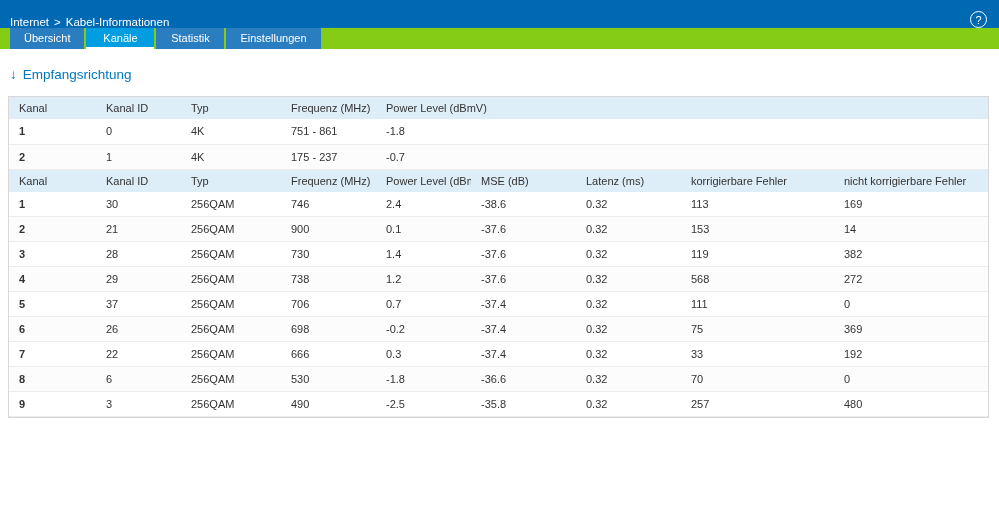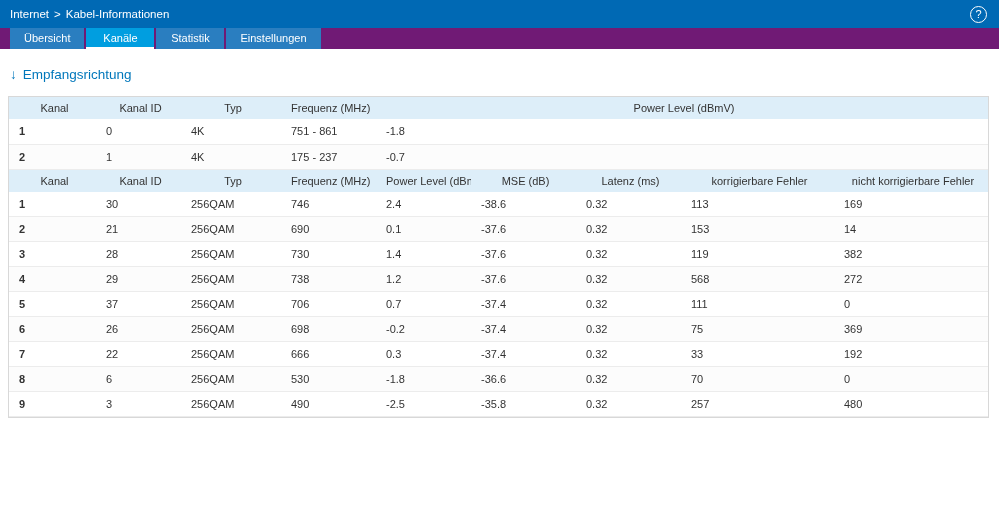--- a/index.html
+++ b/index.html
@@ -9,41 +9,41 @@
     background: #ffffff;
     font-family: "Liberation Sans", "DejaVu Sans", sans-serif;
     color: #333;
   }
 
   
   .topbar {
     height: 28px;
     background: #0069b4;
     display: flex;
-    align-items: center;
+    align-items: flex-end;
     justify-content: space-between;
     padding: 0 10px;
   }
   .breadcrumb { color: #fff; font-size: 11.5px; display: flex; gap: 5px; align-items: center; }
   .breadcrumb .crumb-link { cursor: pointer; }
   .help-btn {
     width: 17px; height: 17px;
     border: 1.5px solid #fff;
     border-radius: 50%;
     color: #fff;
     font-size: 11px;
     display: flex; align-items: center; justify-content: center;
     cursor: pointer;
     margin-right: 2px;
   }
 
   
   .tabbar {
     height: 21px;
-    background: #701a75;
+    background: #84cc16;
     display: flex;
     align-items: stretch;
     padding-left: 10px;
     gap: 2px;
   }
   .tab {
     min-width: 68px;
     padding: 0 14px;
     background: #2a7ec0;
     color: #fff;
@@ -84,21 +84,21 @@
   table {
     width: 100%;
     border-collapse: collapse;
     table-layout: fixed;
     font-size: 11px;
   }
   th {
     background: #ddeef9;
     font-weight: normal;
     color: #333;
-    text-align: center;
+    text-align: left;
     height: 22px;
     padding: 0 6px 0 10px;
     white-space: nowrap;
     overflow: hidden;
   }
   td {
     height: 25px;
     padding: 0 6px 0 10px;
     border-bottom: 1px solid #ececec;
     color: #333;
@@ -205,21 +205,21 @@
             <td>2.4</td>
             <td>-38.6</td>
             <td>0.32</td>
             <td>113</td>
             <td>169</td>
           </tr>
           <tr>
             <td class="first">2</td>
             <td>21</td>
             <td>256QAM</td>
-            <td>690</td>
+            <td>900</td>
             <td>0.1</td>
             <td>-37.6</td>
             <td>0.32</td>
             <td>153</td>
             <td>14</td>
           </tr>
           <tr>
             <td class="first">3</td>
             <td>28</td>
             <td>256QAM</td>

